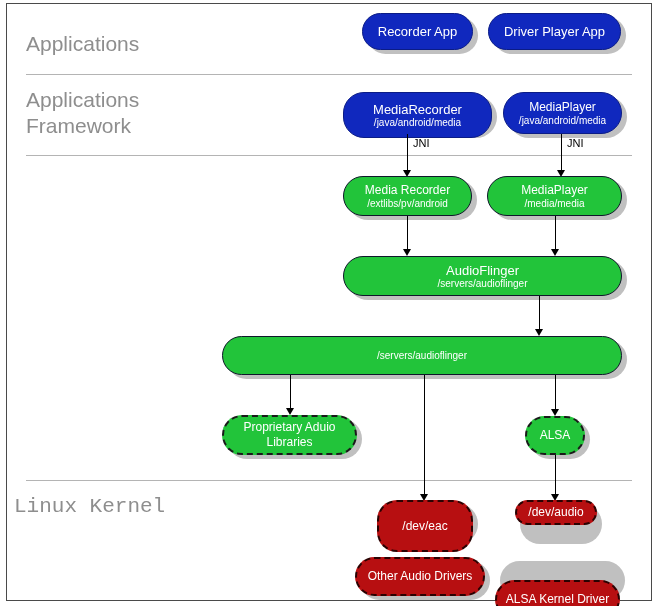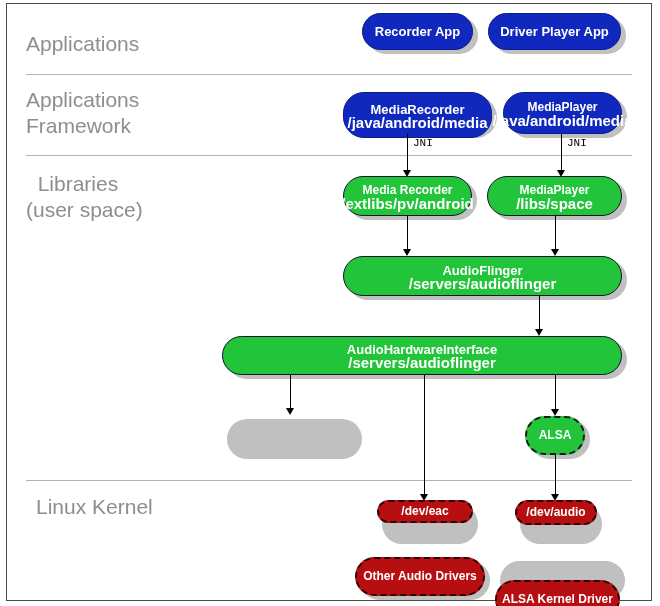--- a/index.html
+++ b/index.html
@@ -15,58 +15,56 @@
   
   .divider{position:absolute;height:0;border-top:1px solid #b4b4b4;}
 
   
   .layer-label{position:absolute;color:#8e8e8e;font-size:21px;
                line-height:26px;white-space:pre;letter-spacing:0px;}
 
   
   .node{position:absolute;box-sizing:border-box;display:flex;
         flex-direction:column;align-items:center;justify-content:center;
-        color:#ffffff;text-align:center;font-weight:bold;}
+        color:#ffffff;text-align:center;}
   .node .title{font-size:13px;line-height:15px;white-space:nowrap;}
-  .node .sub{font-size:15px;line-height:12px;white-space:nowrap;}
+  .node .sub{font-size:10px;line-height:12px;white-space:nowrap;}
   .node .title.small{font-size:12px;}
   .node .title.wrap{white-space:normal;line-height:15px;}
 
   
   .shadow{position:absolute;background:#c0c0c0;}
 
   .blue{background:#1028be;border:1px solid #0b1c86;}
   .green{background:#22c43a;border:1px solid #0f172a;}
   .green-dash{background:#22c43a;border:2px dashed #1a1a1a;}
   .red-dash{background:#b70f11;border:2px dashed #2a0202;}
 
   
   .vline{position:absolute;width:0;border-left:1px solid #000;}
   .arrow{position:absolute;width:0;height:0;
          border-left:4px solid transparent;border-right:4px solid transparent;
          border-top:7px solid #000;}
-  .edge-label{position:absolute;font-size:11px;color:#000;white-space:nowrap;font-family:Liberation Mono, monospace;}
+  .edge-label{position:absolute;font-size:11px;color:#000;white-space:nowrap;}
 </style>
 </head>
 <body>
 
 <div id="diagram">
 
   <div class="frame"></div>
 
   <div class="divider" style="left:26px;top:74px;width:606px;"></div>
   <div class="divider" style="left:26px;top:155px;width:606px;"></div>
   <div class="divider" style="left:26px;top:480px;width:606px;"></div>
 
   <div class="layer-label" style="left:26px;top:31px;">Applications</div>
   <div class="layer-label" style="left:26px;top:87px;">Applications
 Framework</div>
-  <div class="layer-label" style="left:26px;top:171px;">  Libraries
-(user space)</div>
-  <div class="layer-label" style="left:36px;top:494px;">Linux Kernel</div>
+  <div class="layer-label" style="left:14px;top:494px;font-family:Liberation Mono, monospace;">Linux Kernel</div>
 
   <div class="shadow" style="left:367px;top:17px;width:111px;height:37px;border-radius:19px;"></div>
   <div class="node blue" style="left:362px;top:13px;width:111px;height:37px;border-radius:19px;">
     <div class="title">Recorder App</div>
   </div>
 
   <div class="shadow" style="left:493px;top:17px;width:133px;height:37px;border-radius:19px;"></div>
   <div class="node blue" style="left:488px;top:13px;width:133px;height:37px;border-radius:19px;">
     <div class="title">Driver Player App</div>
   </div>
@@ -93,65 +91,67 @@
 
   <div class="shadow" style="left:348px;top:180px;width:129px;height:40px;border-radius:20px;"></div>
   <div class="node green" style="left:343px;top:176px;width:129px;height:40px;border-radius:20px;">
     <div class="title small">Media Recorder</div>
     <div class="sub">/extlibs/pv/android</div>
   </div>
 
   <div class="shadow" style="left:492px;top:180px;width:135px;height:40px;border-radius:20px;"></div>
   <div class="node green" style="left:487px;top:176px;width:135px;height:40px;border-radius:20px;">
     <div class="title small">MediaPlayer</div>
-    <div class="sub">/libs/space</div>
+    <div class="sub">/media/media</div>
   </div>
 
   <div class="vline" style="left:407px;top:216px;height:34px;"></div>
   <div class="arrow" style="left:403px;top:249px;"></div>
 
   <div class="vline" style="left:555px;top:216px;height:34px;"></div>
   <div class="arrow" style="left:551px;top:249px;"></div>
 
   <div class="shadow" style="left:348px;top:260px;width:279px;height:40px;border-radius:20px;"></div>
   <div class="node green" style="left:343px;top:256px;width:279px;height:40px;border-radius:20px;">
     <div class="title">AudioFlinger</div>
     <div class="sub">/servers/audioflinger</div>
   </div>
 
   <div class="vline" style="left:539px;top:296px;height:34px;"></div>
   <div class="arrow" style="left:535px;top:329px;"></div>
 
   <div class="shadow" style="left:227px;top:340px;width:400px;height:39px;border-radius:20px;"></div>
   <div class="node green" style="left:222px;top:336px;width:400px;height:39px;border-radius:20px;">
-    <div class="title">AudioHardwareInterface</div>
     <div class="sub">/servers/audioflinger</div>
   </div>
 
   <div class="vline" style="left:290px;top:375px;height:34px;"></div>
   <div class="arrow" style="left:286px;top:408px;"></div>
 
   <div class="vline" style="left:424px;top:375px;height:120px;"></div>
   <div class="arrow" style="left:420px;top:494px;"></div>
 
   <div class="vline" style="left:555px;top:375px;height:35px;"></div>
   <div class="arrow" style="left:551px;top:409px;"></div>
 
   <div class="shadow" style="left:227px;top:419px;width:135px;height:40px;border-radius:20px;"></div>
+  <div class="node green-dash" style="left:222px;top:415px;width:135px;height:40px;border-radius:20px;">
+    <div class="title small wrap" style="width:118px;">Proprietary Aduio Libraries</div>
+  </div>
 
   <div class="shadow" style="left:530px;top:420px;width:60px;height:39px;border-radius:20px;"></div>
   <div class="node green-dash" style="left:525px;top:416px;width:60px;height:39px;border-radius:20px;">
     <div class="title small">ALSA</div>
   </div>
 
   <div class="vline" style="left:555px;top:455px;height:40px;"></div>
   <div class="arrow" style="left:551px;top:494px;"></div>
 
   <div class="shadow" style="left:382px;top:504px;width:96px;height:40px;border-radius:20px;"></div>
-  <div class="node red-dash" style="left:377px;top:500px;width:96px;height:23px;border-radius:20px;">
+  <div class="node red-dash" style="left:377px;top:500px;width:96px;height:52px;border-radius:20px;">
     <div class="title small">/dev/eac</div>
   </div>
 
   <div class="shadow" style="left:520px;top:504px;width:82px;height:40px;border-radius:20px;"></div>
   <div class="node red-dash" style="left:515px;top:500px;width:82px;height:25px;border-radius:20px;">
     <div class="title small">/dev/audio</div>
   </div>
 
   <div class="shadow" style="left:360px;top:561px;width:130px;height:39px;border-radius:20px;"></div>
   <div class="node red-dash" style="left:355px;top:557px;width:130px;height:39px;border-radius:20px;">

